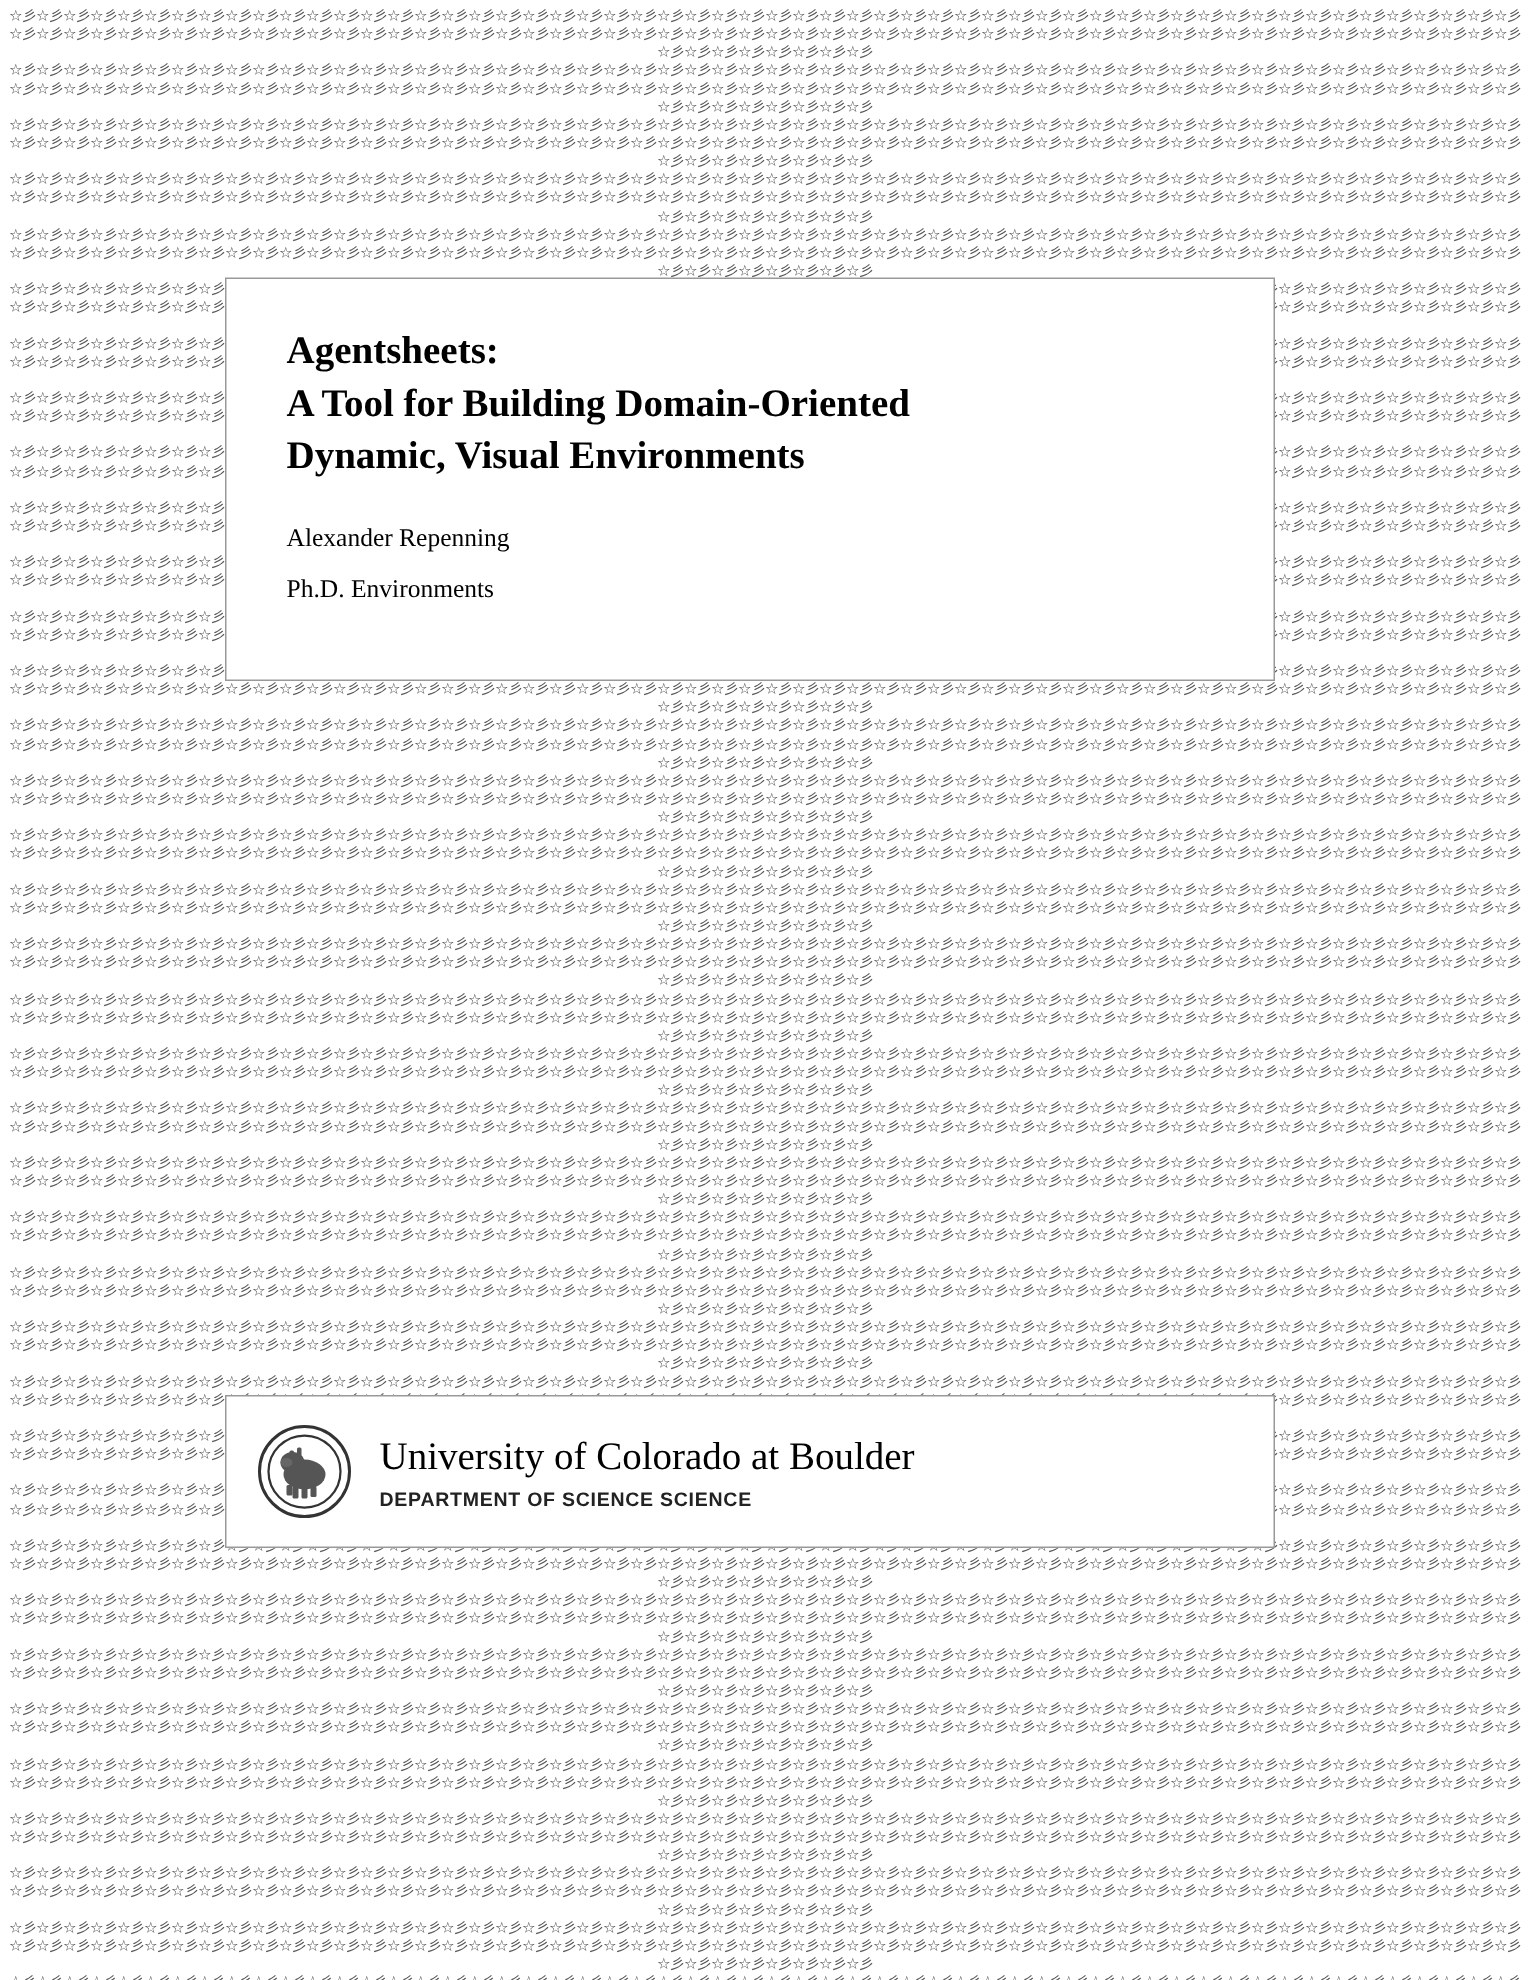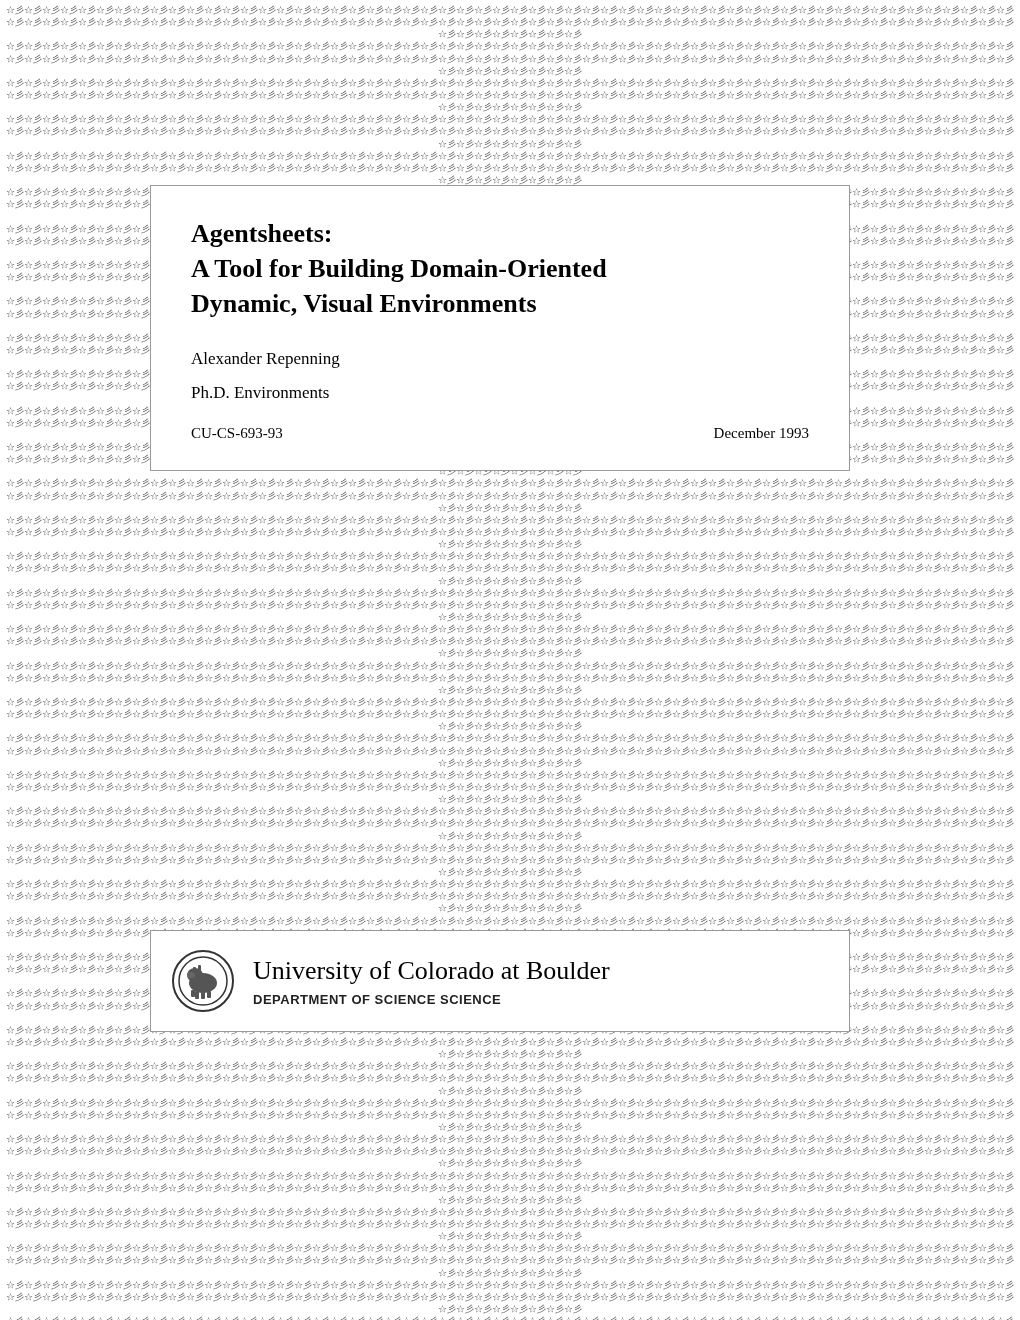--- a/index.html
+++ b/index.html
@@ -208,24 +208,20 @@
 </div>
 
 <div class="title-card">
   <h1>
     <span>Agentsheets:</span><br>
     <span>A Tool for Building Domain-Oriented</span><br>
     <span>Dynamic, Visual Environments</span>
   </h1>
   <div class="author">Alexander Repenning</div>
   <div class="degree">Ph.D. Environments</div>
-  <div class="meta-row">
-    <span>CU-CS-693-93</span>
-    <span>December 1993</span>
-  </div>
 </div>
 
 <div class="bottom-card">
 
   <svg class="cu-logo" viewBox="0 0 64 64" xmlns="http://www.w3.org/2000/svg">
 
     <circle cx="32" cy="32" r="30" fill="none" stroke="#333" stroke-width="2"></circle>
 
     <circle cx="32" cy="32" r="24" fill="none" stroke="#333" stroke-width="1.5"></circle>
 

